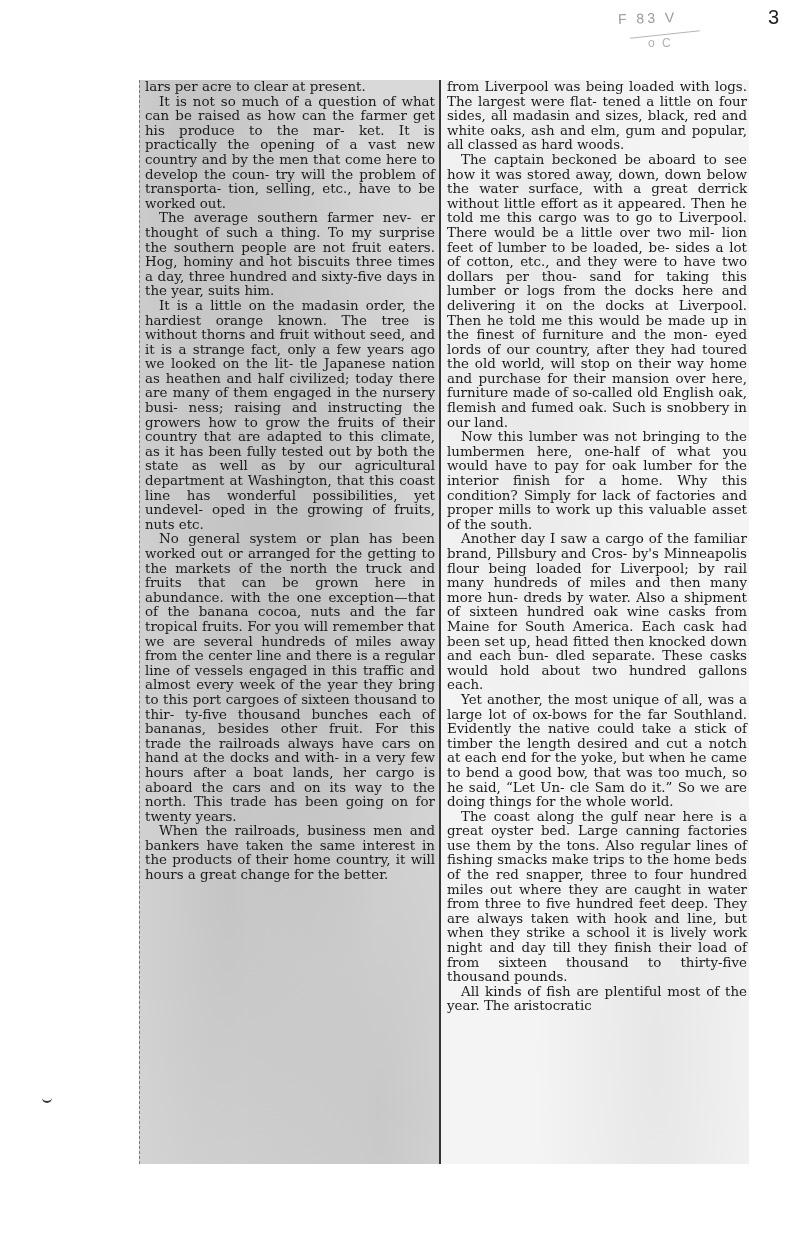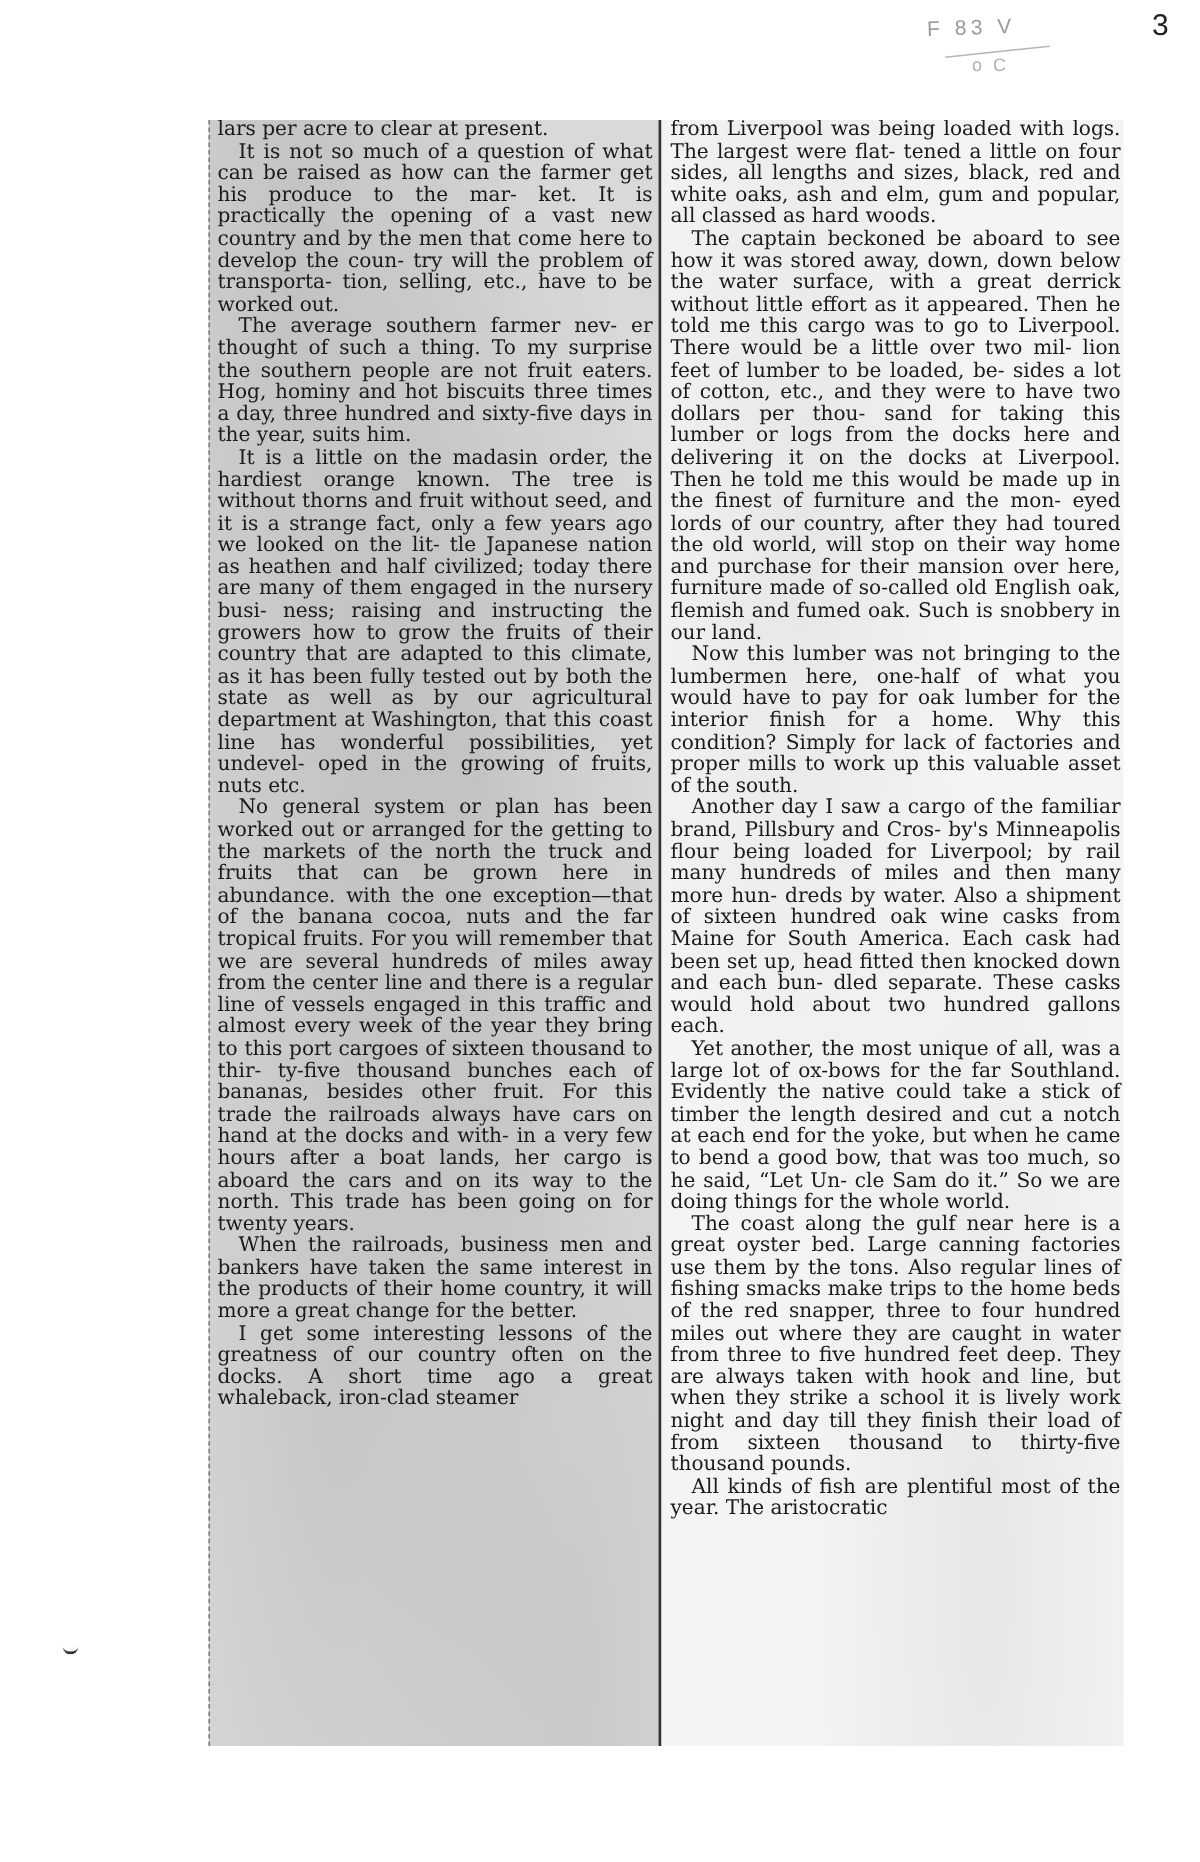--- a/index.html
+++ b/index.html
@@ -137,28 +137,27 @@
 
 <div class="clipping">
   <div class="clip-left-rule"></div>
 
   <div class="column col-left">
     <p class="cont">lars per acre to clear at present.</p>
     <p>It is not so much of a question of what can be raised as how can the farmer get his produce to the mar- ket. It is practically the opening of a vast new country and by the men that come here to develop the coun- try will the problem of transporta- tion, selling, etc., have to be worked out.</p>
     <p>The average southern farmer nev- er thought of such a thing. To my surprise the southern people are not fruit eaters. Hog, hominy and hot biscuits three times a day, three hundred and sixty-five days in the year, suits him.</p>
     <p>It is a little on the madasin order, the hardiest orange known. The tree is without thorns and fruit without seed, and it is a strange fact, only a few years ago we looked on the lit- tle Japanese nation as heathen and half civilized; today there are many of them engaged in the nursery busi- ness; raising and instructing the growers how to grow the fruits of their country that are adapted to this climate, as it has been fully tested out by both the state as well as by our agricultural department at Washington, that this coast line has wonderful possibilities, yet undevel- oped in the growing of fruits, nuts etc.</p>
     <p>No general system or plan has been worked out or arranged for the getting to the markets of the north the truck and fruits that can be grown here in abundance. with the one exception—that of the banana cocoa, nuts and the far tropical fruits. For you will remember that we are several hundreds of miles away from the center line and there is a regular line of vessels engaged in this traffic and almost every week of the year they bring to this port cargoes of sixteen thousand to thir- ty-five thousand bunches each of bananas, besides other fruit. For this trade the railroads always have cars on hand at the docks and with- in a very few hours after a boat lands, her cargo is aboard the cars and on its way to the north. This trade has been going on for twenty years.</p>
-    <p>When the railroads, business men and bankers have taken the same interest in the products of their home country, it will more a great change for the better.</p>
-    <p>I get some interesting lessons of the greatness of our country often on the docks. A short time ago a great whaleback, iron-clad steamer</p>
+    <p>When the railroads, business men and bankers have taken the same interest in the products of their home country, it will hours a great change for the better.</p>
   </div>
 
   <div class="col-divider"></div>
 
   <div class="column col-right">
-    <p class="cont">from Liverpool was being loaded with logs. The largest were flat- tened a little on four sides, all lengths and sizes, black, red and white oaks, ash and elm, gum and popular, all classed as hard woods.</p>
+    <p class="cont">from Liverpool was being loaded with logs. The largest were flat- tened a little on four sides, all madasin and sizes, black, red and white oaks, ash and elm, gum and popular, all classed as hard woods.</p>
     <p>The captain beckoned be aboard to see how it was stored away, down, down below the water surface, with a great derrick without little effort as it appeared. Then he told me this cargo was to go to Liverpool. There would be a little over two mil- lion feet of lumber to be loaded, be- sides a lot of cotton, etc., and they were to have two dollars per thou- sand for taking this lumber or logs from the docks here and delivering it on the docks at Liverpool. Then he told me this would be made up in the finest of furniture and the mon- eyed lords of our country, after they had toured the old world, will stop on their way home and purchase for their mansion over here, furniture made of so-called old English oak, flemish and fumed oak. Such is snobbery in our land.</p>
     <p>Now this lumber was not bringing to the lumbermen here, one-half of what you would have to pay for oak lumber for the interior finish for a home. Why this condition? Simply for lack of factories and proper mills to work up this valuable asset of the south.</p>
     <p>Another day I saw a cargo of the familiar brand, Pillsbury and Cros- by's Minneapolis flour being loaded for Liverpool; by rail many hundreds of miles and then many more hun- dreds by water. Also a shipment of sixteen hundred oak wine casks from Maine for South America. Each cask had been set up, head fitted then knocked down and each bun- dled separate. These casks would hold about two hundred gallons each.</p>
     <p>Yet another, the most unique of all, was a large lot of ox-bows for the far Southland. Evidently the native could take a stick of timber the length desired and cut a notch at each end for the yoke, but when he came to bend a good bow, that was too much, so he said, “Let Un- cle Sam do it.” So we are doing things for the whole world.</p>
     <p>The coast along the gulf near here is a great oyster bed. Large canning factories use them by the tons. Also regular lines of fishing smacks make trips to the home beds of the red snapper, three to four hundred miles out where they are caught in water from three to five hundred feet deep. They are always taken with hook and line, but when they strike a school it is lively work night and day till they finish their load of from sixteen thousand to thirty-five thousand pounds.</p>
     <p>All kinds of fish are plentiful most of the year. The aristocratic</p>
   </div>
 </div>
 
 </body></html>

